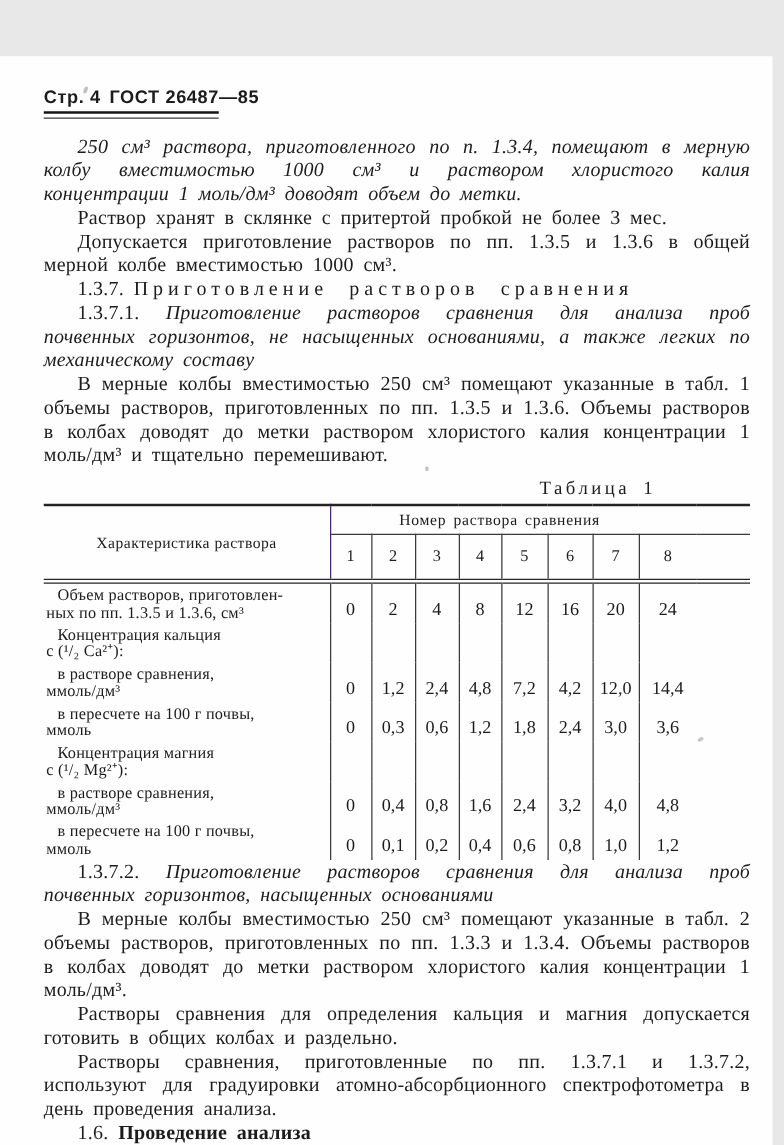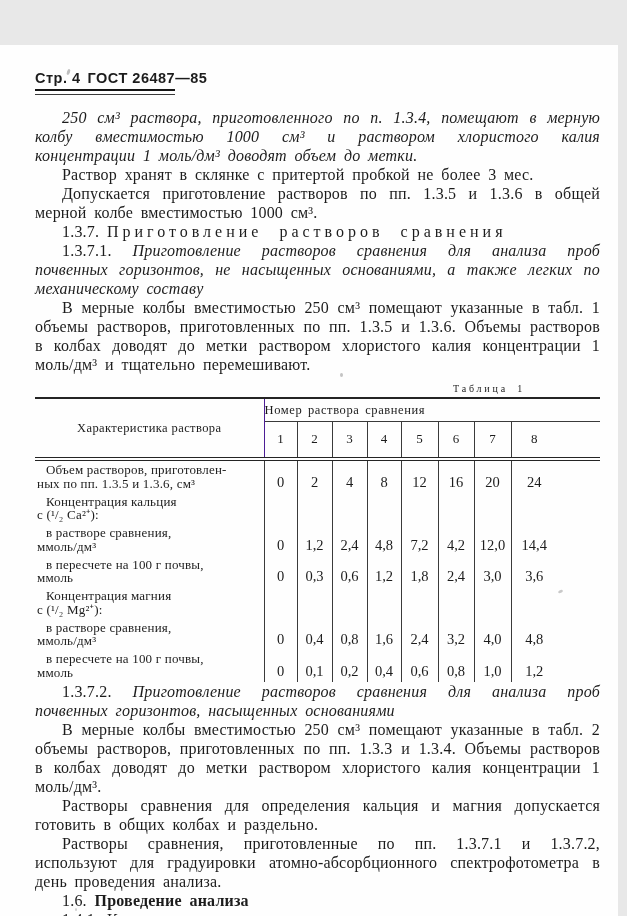--- a/index.html
+++ b/index.html
@@ -23,37 +23,37 @@
     text-indent:27px;word-spacing:3.5px;letter-spacing:.2px;
   }
   p.first-after-header{margin-top:13px;font-style:italic;}
   .sp-wide{letter-spacing:4px;word-spacing:9px;}
   .sp-med{letter-spacing:2.8px;word-spacing:7px;}
   .bold{font-weight:bold;}
   i{letter-spacing:.2px;}
 
   
   .tbl-caption{
-    margin:9px 75px 3px 0;text-align:right;font-size:10px;
+    margin:9px 75px 3px 0;text-align:right;font-size:15px;
     letter-spacing:2.8px;word-spacing:4px;
   }
 
   
   table.gost{
     border-collapse:collapse;table-layout:fixed;width:565px;
     border-top:2.5px solid #242424;color:#1c1c1c;
   }
   table.gost td{box-sizing:border-box;}
   .lblhead{
     border-right:1px solid #4c1d95;border-bottom:4px double #242424;
     font-size:12.5px;text-align:center;vertical-align:middle;
     padding:4px 14px;letter-spacing:.4px;line-height:14px;
   }
   .grouphead{
-    border-bottom:1px solid #3a3a3a;font-size:12.5px;text-align:left;
+    border-bottom:1px solid #3a3a3a;font-size:12.5px;text-align:right;
     padding:4px 120px 3px 0;letter-spacing:.6px;word-spacing:2px;
   }
   tr.numrow td{
     border-left:1px solid #3a3a3a;border-bottom:4px double #242424;
     font-size:13px;text-align:center;padding:9px 0 10px;
   }
   tr.numrow td.fill{border-left:none;}
   td.lbl{
     border-right:1px solid #3a3a3a;font-size:13px;line-height:13.5px;
     padding:2px 4px 2.5px 2px;vertical-align:bottom;letter-spacing:.2px;

